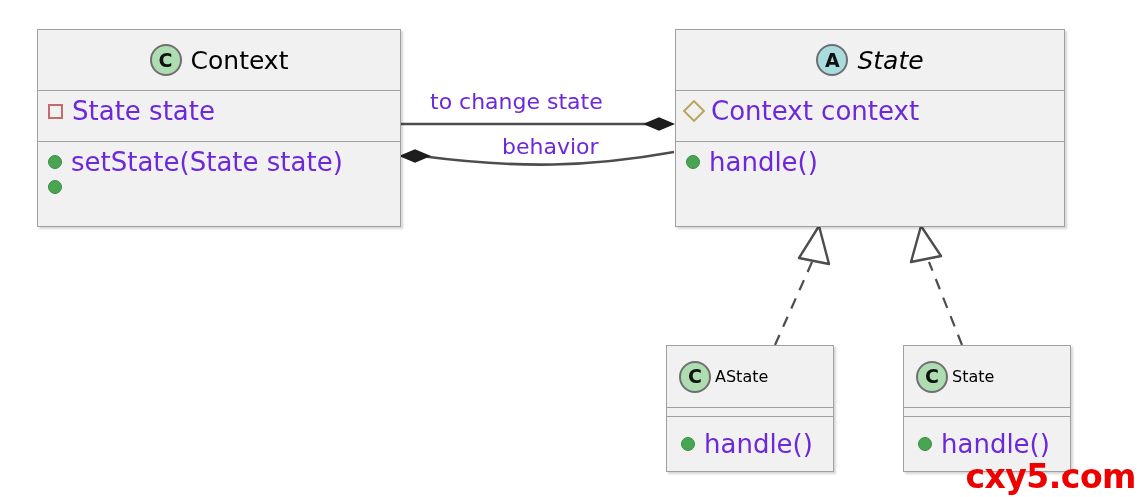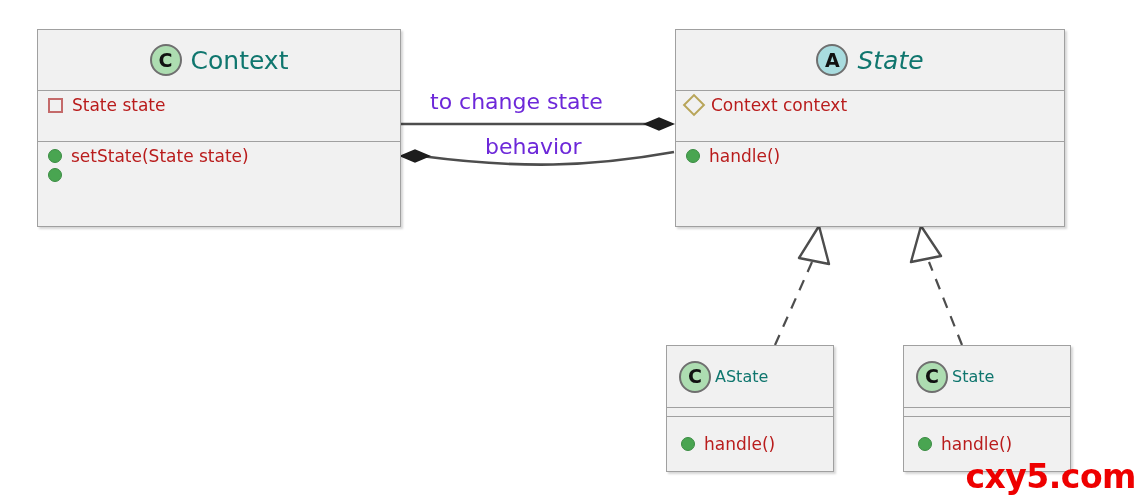--- a/index.html
+++ b/index.html
@@ -39,21 +39,21 @@
   .uml-compartment {
     box-sizing: border-box;
     padding: 3px 0 3px 10px;
     border-bottom: 1px solid #a0a0a0;
   }
   .uml-compartment.last { border-bottom: none; }
   .uml-compartment.empty { padding: 0; height: 9px; }
 
   .class-name {
     font-size: 25px;
-    color: #0f766e;
+    color: #000000;
     line-height: 1;
     white-space: nowrap;
   }
   .class-name.abstract {
     font-style: italic;
   }
   .class-name.small { font-size: 16px; }
 
   
   .type-badge {
@@ -72,22 +72,22 @@
     flex: none;
   }
   .type-badge.klass { background: #adddb1; }
   .type-badge.abstract-badge { background: #a9dcdf; }
 
   
   .member {
     display: flex;
     align-items: center;
     gap: 9px;
-    font-size: 17px;
-    color: #b91c1c;
+    font-size: 26px;
+    color: #6d28d9;
     line-height: 1.33;
     white-space: nowrap;
   }
   .vis-marker { flex: none; display: inline-block; }
   .vis-marker.field-pkg {
     width: 11px; height: 11px;
     border: 2px solid #c46a6a;
     background: #f1f1f1;
   }
   .vis-marker.field-prot {
@@ -160,21 +160,21 @@
     </g>
 
     <g>
       <path d="M 962,345 L 929,262" fill="none" stroke="#4d4d4d" stroke-width="2.2" stroke-dasharray="11,9"></path>
       <polygon points="921,226 911,262 941,256" fill="#ffffff" stroke="#4d4d4d" stroke-width="2.4" stroke-linejoin="round"></polygon>
     </g>
   </svg>
 
   <div class="edge-label" style="left:430px; top:91px;">to change state</div>
 
-  <div class="edge-label" style="left:485px; top:136px;">behavior</div>
+  <div class="edge-label" style="left:502px; top:136px;">behavior</div>
 
   <div class="uml-class" id="class-context" style="left:37px; top:29px; width:364px; height:198px;">
 
     <div class="uml-header" style="height:61px;">
       <span class="type-badge klass">C</span>
       <span class="class-name">Context</span>
     </div>
 
     <div class="uml-compartment" style="height:51px;">
       <div class="member">

